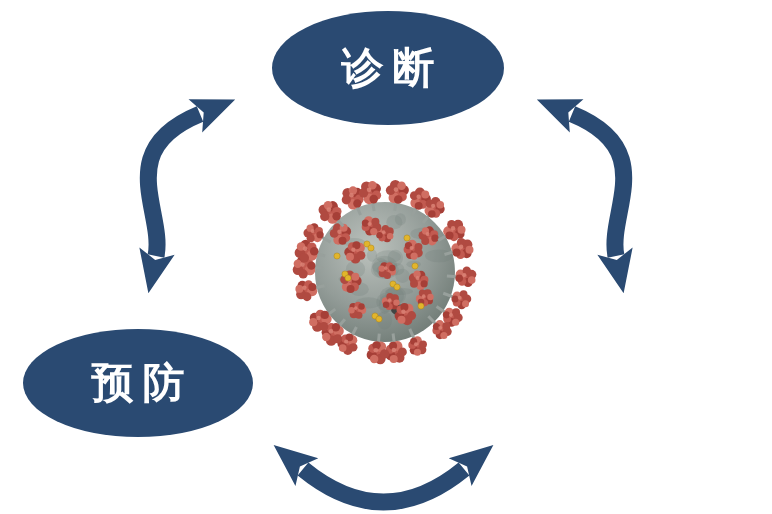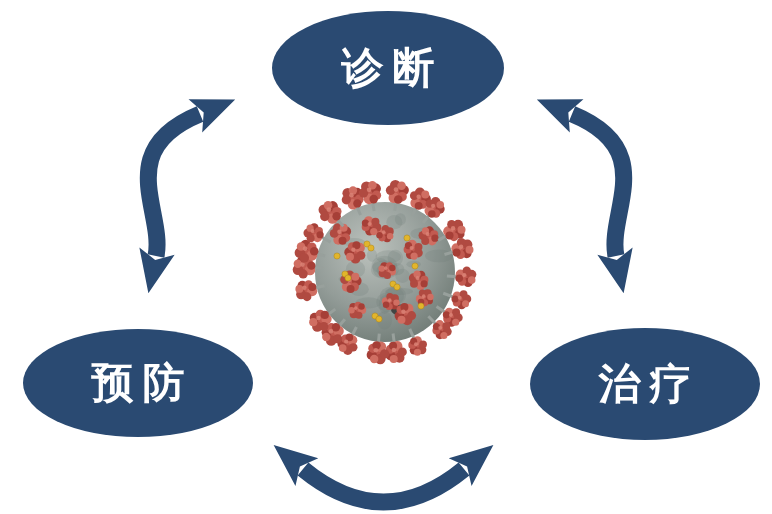--- a/index.html
+++ b/index.html
@@ -434,17 +434,14 @@
   </svg>
 
   <div class="node node-bl">
     <span>预防</span>
   </div>
 
   <div class="node node-top">
     <span>诊断</span>
   </div>
 
-  <div class="node node-br">
-    <span>治疗</span>
-  </div>
 
 </div>
 
 </body></html>

